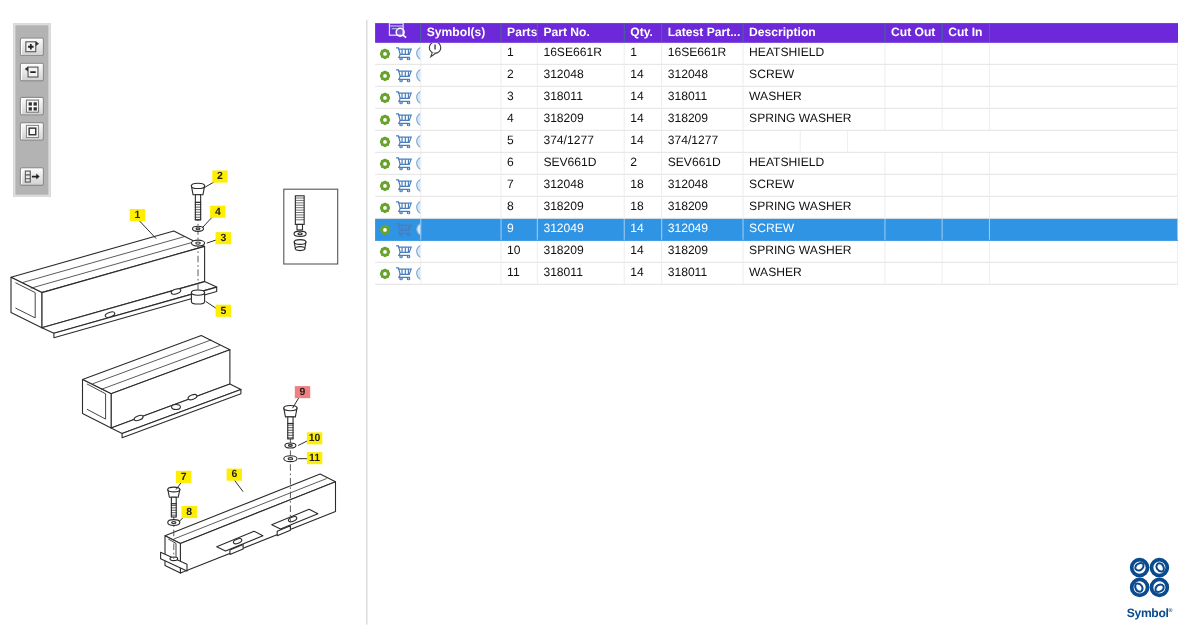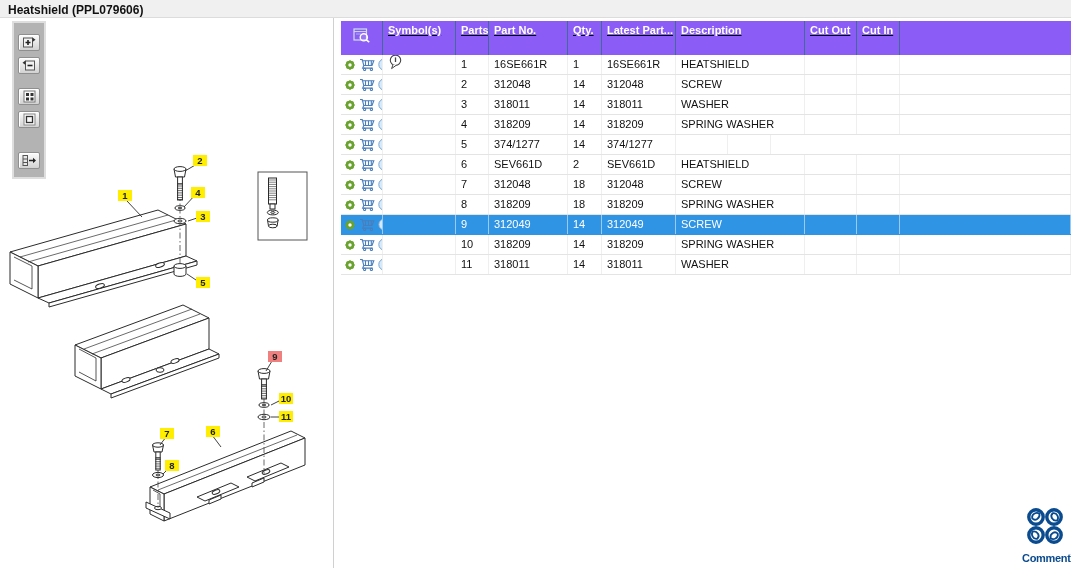--- a/index.html
+++ b/index.html
@@ -26,21 +26,21 @@
   .tbtn.grp{margin-top:8px;}
   .tbtn.last{margin-top:auto;margin-bottom:8px;}
 
   
   .callout{position:absolute;width:14px;height:11px;background:#ffee00;color:#222;font-size:9.5px;
     font-weight:bold;text-align:center;line-height:11px;cursor:pointer;}
   .callout.red{background:#f08080;}
 
   
   .table-panel{position:absolute;left:341px;top:21px;right:0;}
-  .thead{display:flex;height:34px;background:#8b5cf6;text-decoration:underline;}
+  .thead{display:flex;height:18px;background:#6d28d9;}
   .hcell{color:#fff;font-weight:bold;font-size:11px;line-height:18px;padding-left:5px;
     border-right:1px solid #41699a;box-sizing:border-box;white-space:nowrap;overflow:hidden;flex-shrink:0;}
   .hcell.iconcell{display:flex;align-items:center;justify-content:center;padding-left:0;}
   .trow{display:flex;height:20px;background:#fff;border-bottom:1px solid #e4e4e4;box-sizing:border-box;}
   .cell{font-size:11px;line-height:19px;padding-left:5px;border-right:1px solid #efefef;
     box-sizing:border-box;white-space:nowrap;overflow:hidden;color:#111;flex-shrink:0;}
   .cell.icons{display:flex;align-items:center;padding-left:3px;gap:3px;}
   .cell.sym{display:flex;align-items:center;padding-left:6px;}
   .trow.sel{background:#3094e4;border-bottom-color:#3094e4;}
   .trow.sel .cell{color:#fff;border-right-color:rgba(255,255,255,.5);}
@@ -49,23 +49,20 @@
   
   .logo{position:absolute;right:3px;bottom:4px;width:46px;text-align:center;}
   .logo-text{font-size:11px;font-weight:bold;color:#0a4a8f;letter-spacing:-0.3px;line-height:11px;}
   .logo-text sup{font-size:5px;}
 </style>
 </head>
 <body>
 
 <div class="app">
 
-  <div class="titlebar">
-    <span>Heatshield (PPL079606)</span>
-  </div>
 
   <div class="diagram-panel">
 
     <svg class="drawing" width="334" height="550" viewBox="0 0 334 550">
 
       <g stroke="#2b2b2b" stroke-width="1" fill="#fff" stroke-linejoin="round">
         <polygon points="10,234 158,192 186,206 38,248"></polygon>
         <polygon points="38,248 186,206 186,238 38,280"></polygon>
         <polygon points="10,234 38,248 38,280 10,266"></polygon>
         <polyline points="14,239 32,248 32,271 14,262" fill="none" stroke-width=".8"></polyline>
@@ -732,16 +729,16 @@
         <g transform="translate(11,29) rotate(270)">
           <circle r="7.2" stroke-width="3.4"></circle>
           <path d="M-3.8,1.2 C-4.6,-3.4 0.8,-5.2 3.4,-3.2 C4.4,1.4 -1,4.6 -3.8,1.2 Z" stroke-width="1.8"></path>
         </g>
         <g transform="translate(29,29) rotate(180)">
           <circle r="7.2" stroke-width="3.4"></circle>
           <path d="M-3.8,1.2 C-4.6,-3.4 0.8,-5.2 3.4,-3.2 C4.4,1.4 -1,4.6 -3.8,1.2 Z" stroke-width="1.8"></path>
         </g>
       </g>
     </svg>
-    <div class="logo-text"><span>Comment</span><sup>®</sup></div>
+    <div class="logo-text"><span>Symbol</span><sup>®</sup></div>
   </div>
 
 </div>
 
 </body></html>

